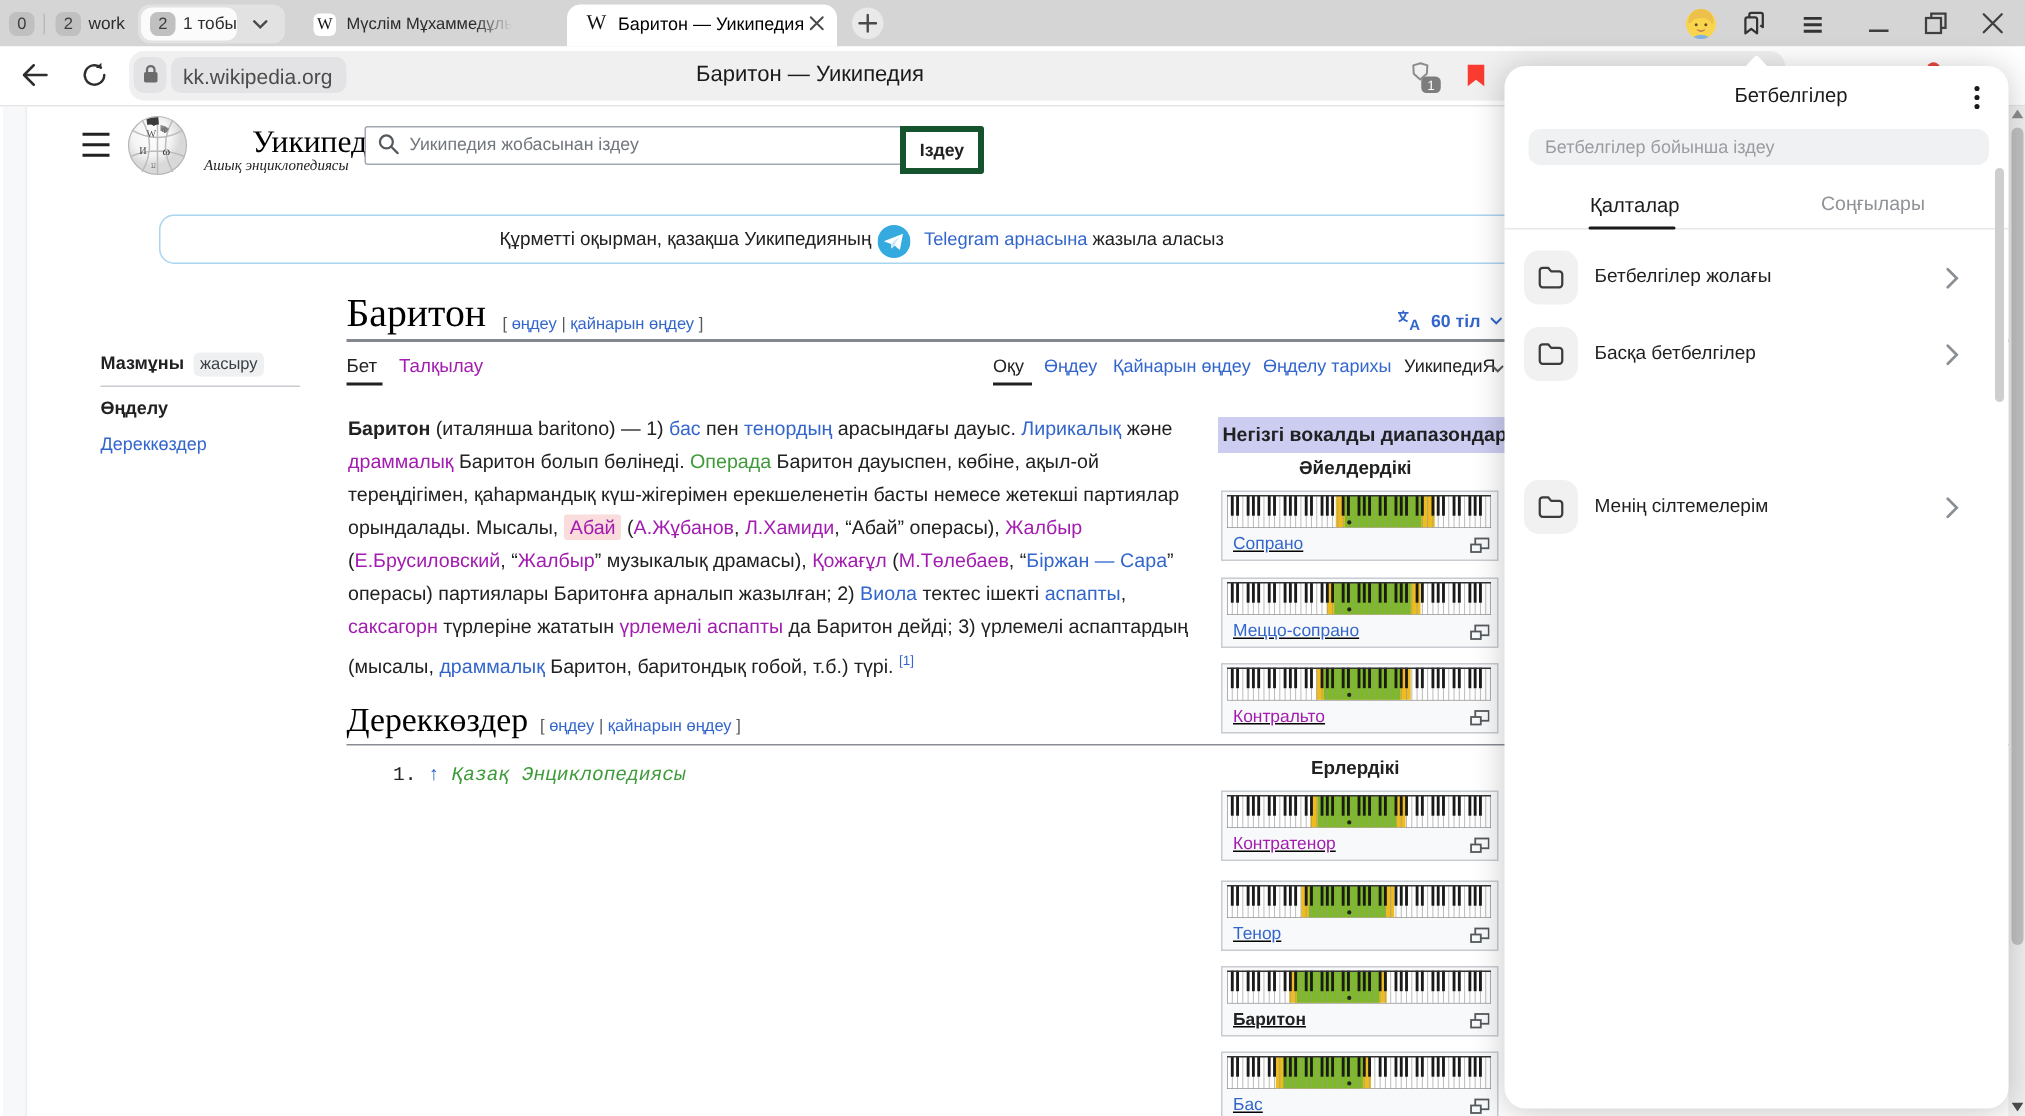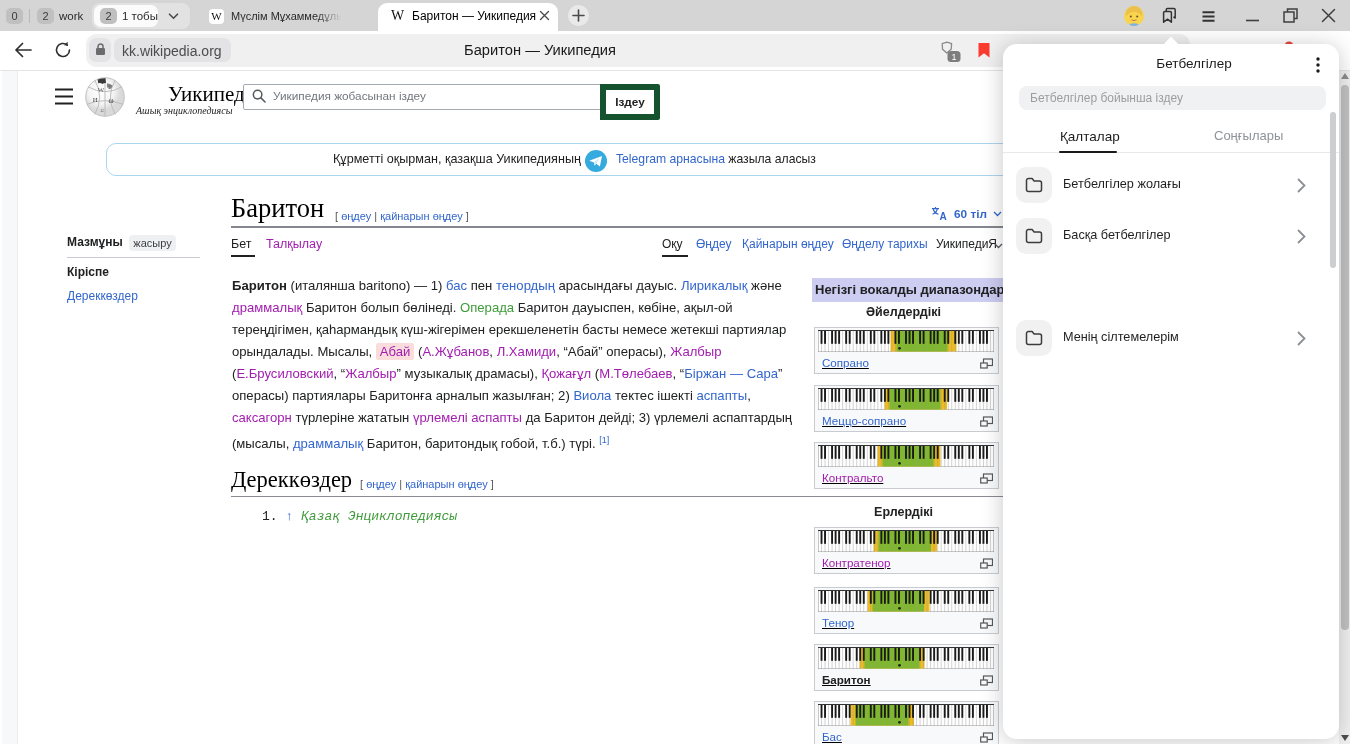--- a/index.html
+++ b/index.html
@@ -139,35 +139,35 @@
   <text x="16" y="36" font-size="6" fill="#777" font-family="Liberation Serif">ע</text>
  </svg>
  <div class="abs serif" style="left:133px;top:11px;font-size:21px;color:#000;margin-left:35px;">УикипедиЯ</div>
  <div class="abs serif" style="left:136px;top:34px;font-size:10px;font-style:italic;color:#202122;">Ашық энциклопедиясы</div>
  <div class="abs" style="left:243px;top:13px;width:356px;height:24px;border:1px solid #a2a9b1;border-radius:2px 0 0 2px;background:#fff;"></div>
  <svg class="abs" style="left:252px;top:18px;" width="14" height="14" viewBox="0 0 15 15">
       <circle cx="6" cy="6" r="4.6" fill="none" stroke="#54595d" stroke-width="1.6"></circle>
       <path d="M9.5 9.5 L14 14" stroke="#54595d" stroke-width="1.6" stroke-linecap="round"></path>
     </svg>
  <div class="abs" style="left:273px;top:18px;font-size:11.8px;color:#72777d;">Уикипедия жобасынан іздеу</div>
- <div class="abs" style="left:600px;top:13px;width:48px;height:24px;border:6px solid #14532d;border-radius:0 2px 2px 0;background:#fff;font-size:11.8px;font-weight:bold;color:#202122;text-align:center;line-height:24px;">Іздеу</div>
+ <div class="abs" style="left:600px;top:13px;width:48px;height:24px;border:4px solid #14532d;border-radius:0 2px 2px 0;background:#fff;font-size:11.8px;font-weight:bold;color:#202122;text-align:center;line-height:24px;">Іздеу</div>
 
  <div class="abs" style="left:106px;top:72px;width:1040px;height:31px;border:1px solid #aad5ef;border-radius:10px;background:#fff;"></div>
  <div class="abs" style="left:333px;top:81px;font-size:12.6px;color:#202122;">Құрметті оқырман, қазақша Уикипедияның</div>
  <svg class="abs" style="left:585px;top:79px;" width="22" height="22" viewBox="0 0 22 22">
       <circle cx="11" cy="11" r="11" fill="#34aadf"></circle>
       <path d="M4.2 10.8 L17 5.9 L14.9 16.6 L11.3 13.7 L9.4 15.6 L9 12.6 Z" fill="#fff"></path>
       <path d="M9 12.6 L14.7 7.5 L11.3 13.7 L9.4 15.6 Z" fill="#cde9f7"></path>
     </svg>
  <div class="abs" style="left:616px;top:81px;font-size:12.2px;"><a class="bl">Telegram арнасына</a> <span style="color:#202122">жазыла аласыз</span></div>
 
  <div class="abs" style="left:67px;top:164px;font-size:12px;font-weight:bold;color:#202122;">Мазмұны</div>
  <div class="abs" style="left:129px;top:164px;width:47px;height:16px;background:#eef0f2;border-radius:4px;font-size:11px;color:#3a3f44;text-align:center;line-height:16px;">жасыру</div>
  <div class="abs" style="left:67px;top:186px;width:133px;height:1px;background:#c8ccd1;"></div>
- <div class="abs" style="left:67px;top:194px;font-size:12px;font-weight:bold;color:#202122;">Кіріспе</div>
+ <div class="abs" style="left:67px;top:194px;font-size:12px;font-weight:bold;color:#202122;">Өңделу</div>
  <div class="abs" style="left:67px;top:218px;font-size:12px;"><a class="bl">Дереккөздер</a></div>
 
  <div class="abs serif" style="left:231px;top:121.5px;font-size:26.5px;color:#000;">Баритон</div>
  <div class="abs" style="left:335px;top:139px;font-size:11px;color:#54595d;">[ <a class="bl">өңдеу</a> | <a class="bl">қайнарын өңдеу</a> ]</div>
  <svg class="abs" style="left:931px;top:135px;" width="17" height="15" viewBox="0 0 17 15">
       <path d="M1 2.6 h7 M4.5 1 v1.6 M2.2 2.6 c0.4 2.6 2.6 4.8 5.2 5.7 M6.3 2.6 c-0.4 2.6 -2.6 4.8 -4.8 5.7" fill="none" stroke="#36c" stroke-width="1.2"></path>
       <text x="8.5" y="14" font-size="10" font-weight="bold" fill="#36c" font-family="Liberation Sans">A</text>
     </svg>
  <div class="abs" style="left:954px;top:136px;font-size:11.8px;font-weight:bold;"><a class="bl">60 тіл</a></div>
  <svg class="abs" style="left:993px;top:140px;" width="9" height="6" viewBox="0 0 9 6">

